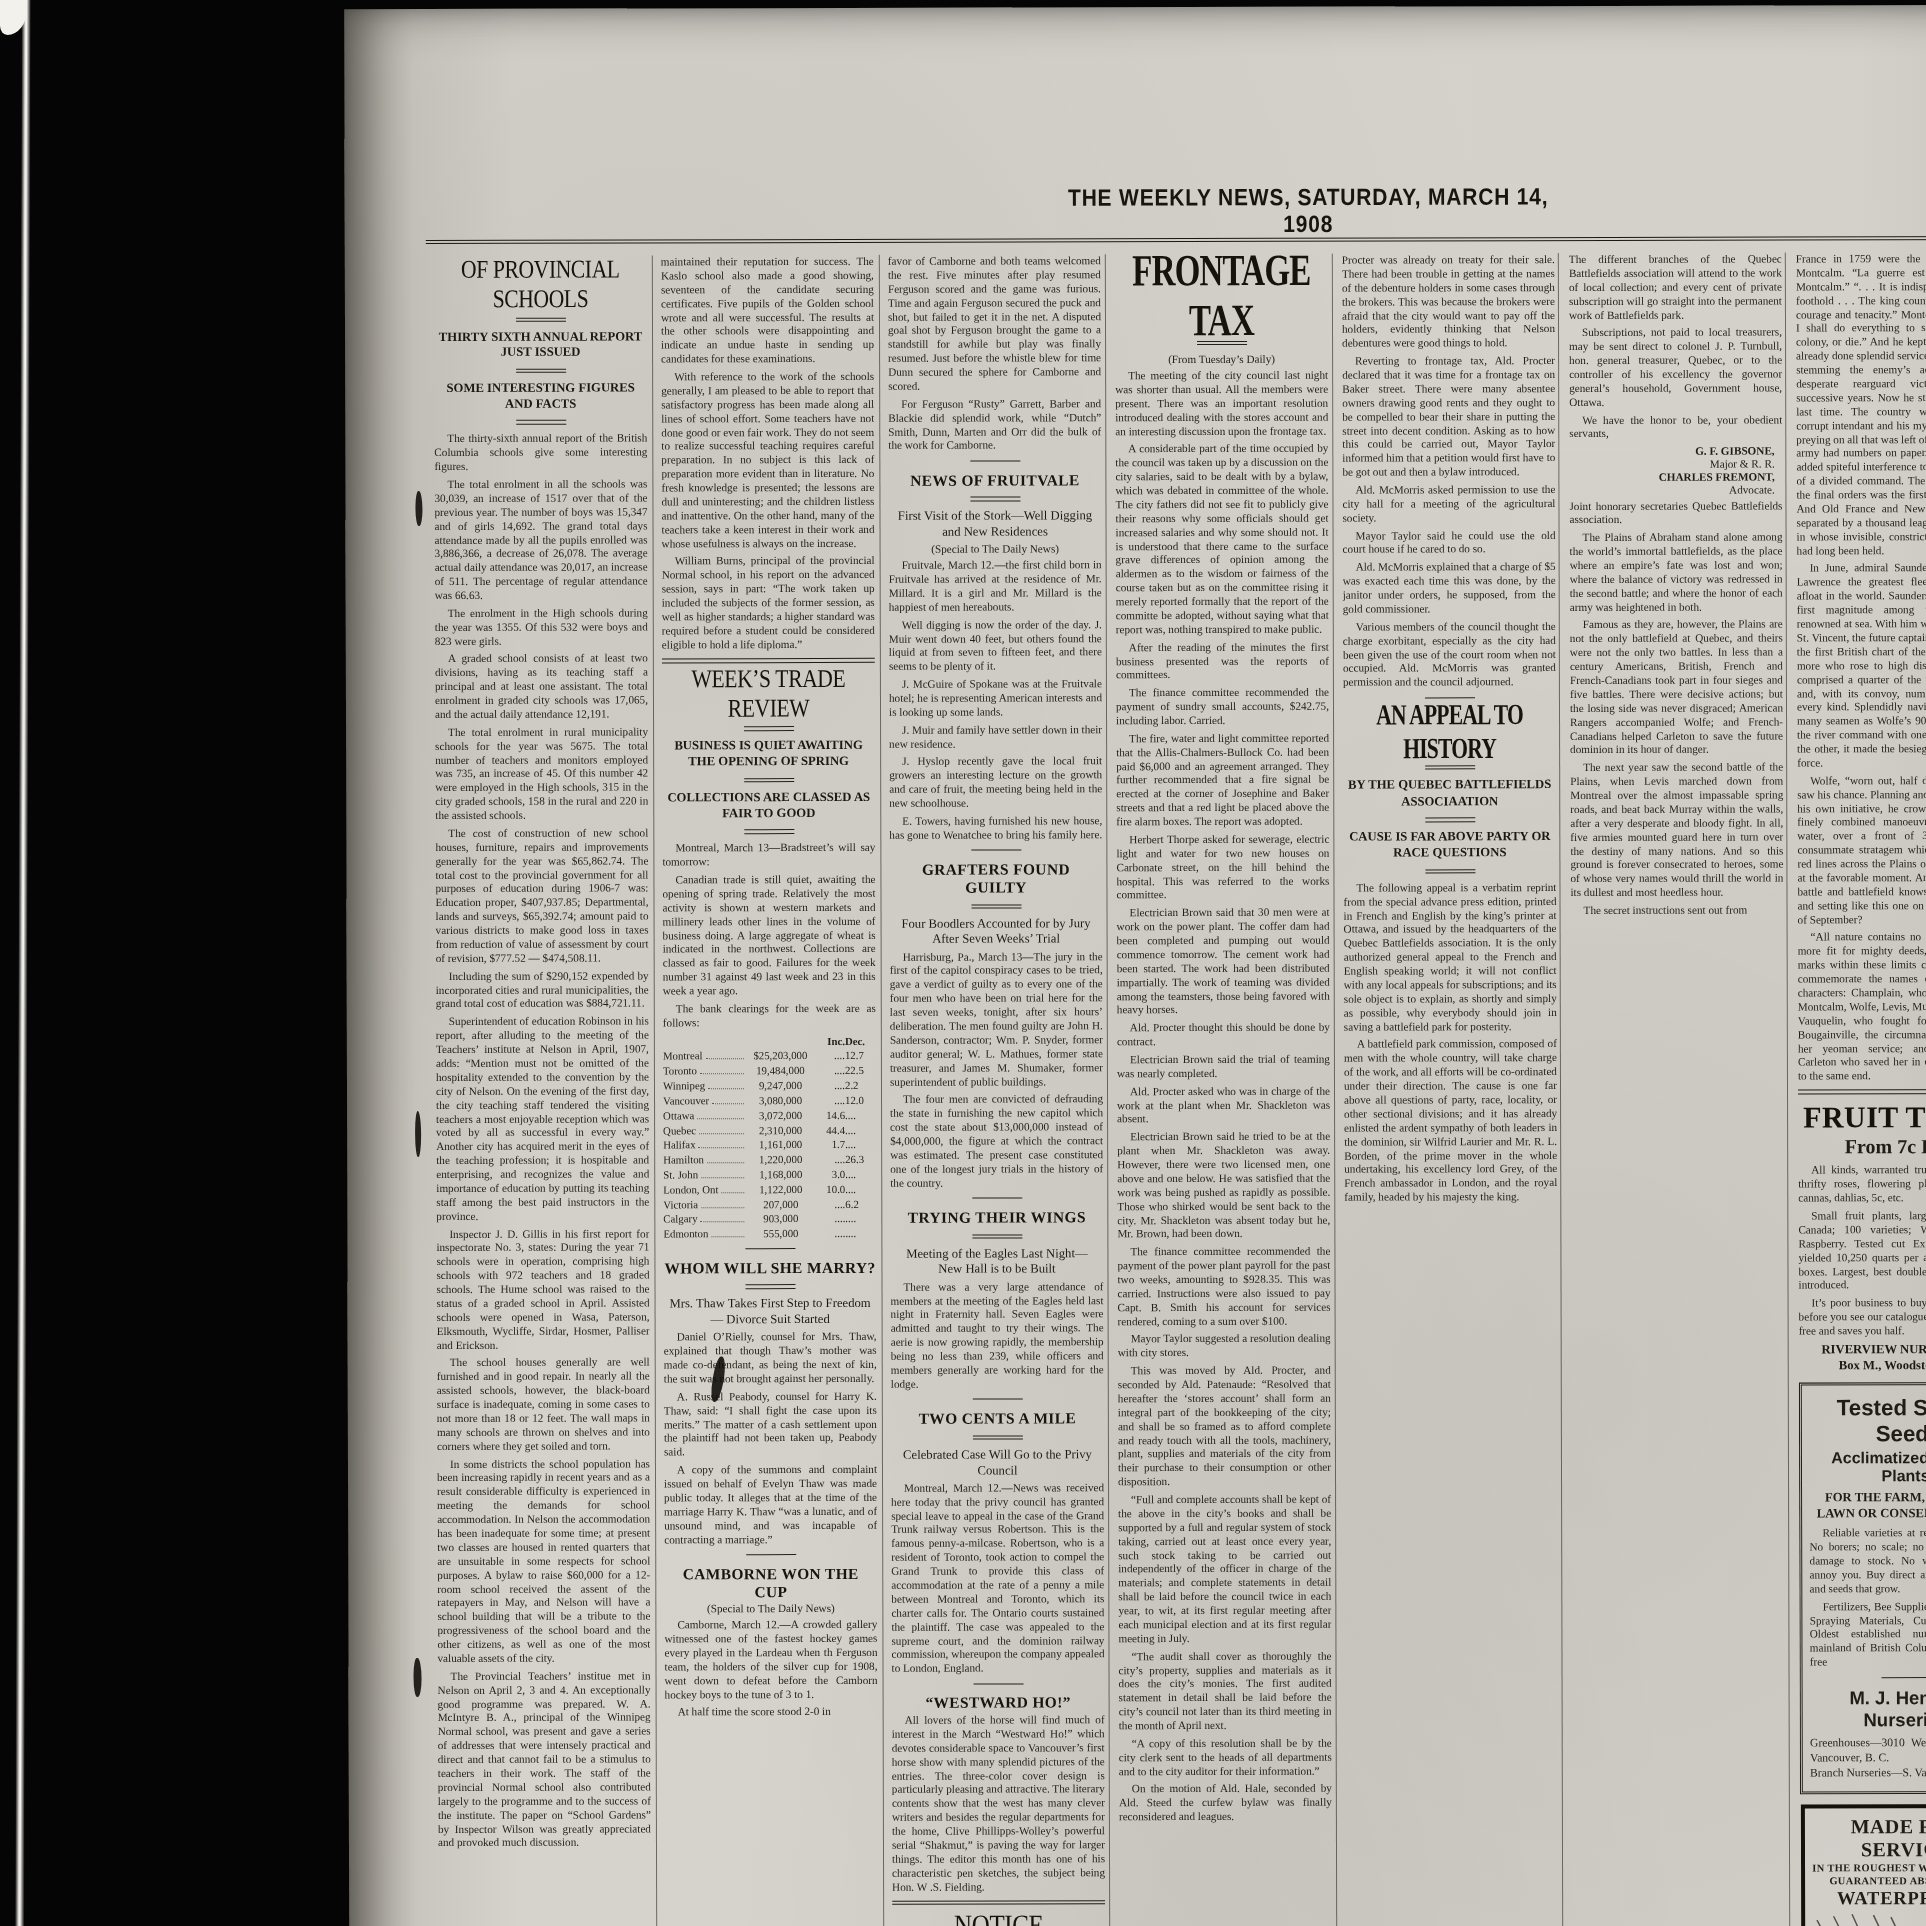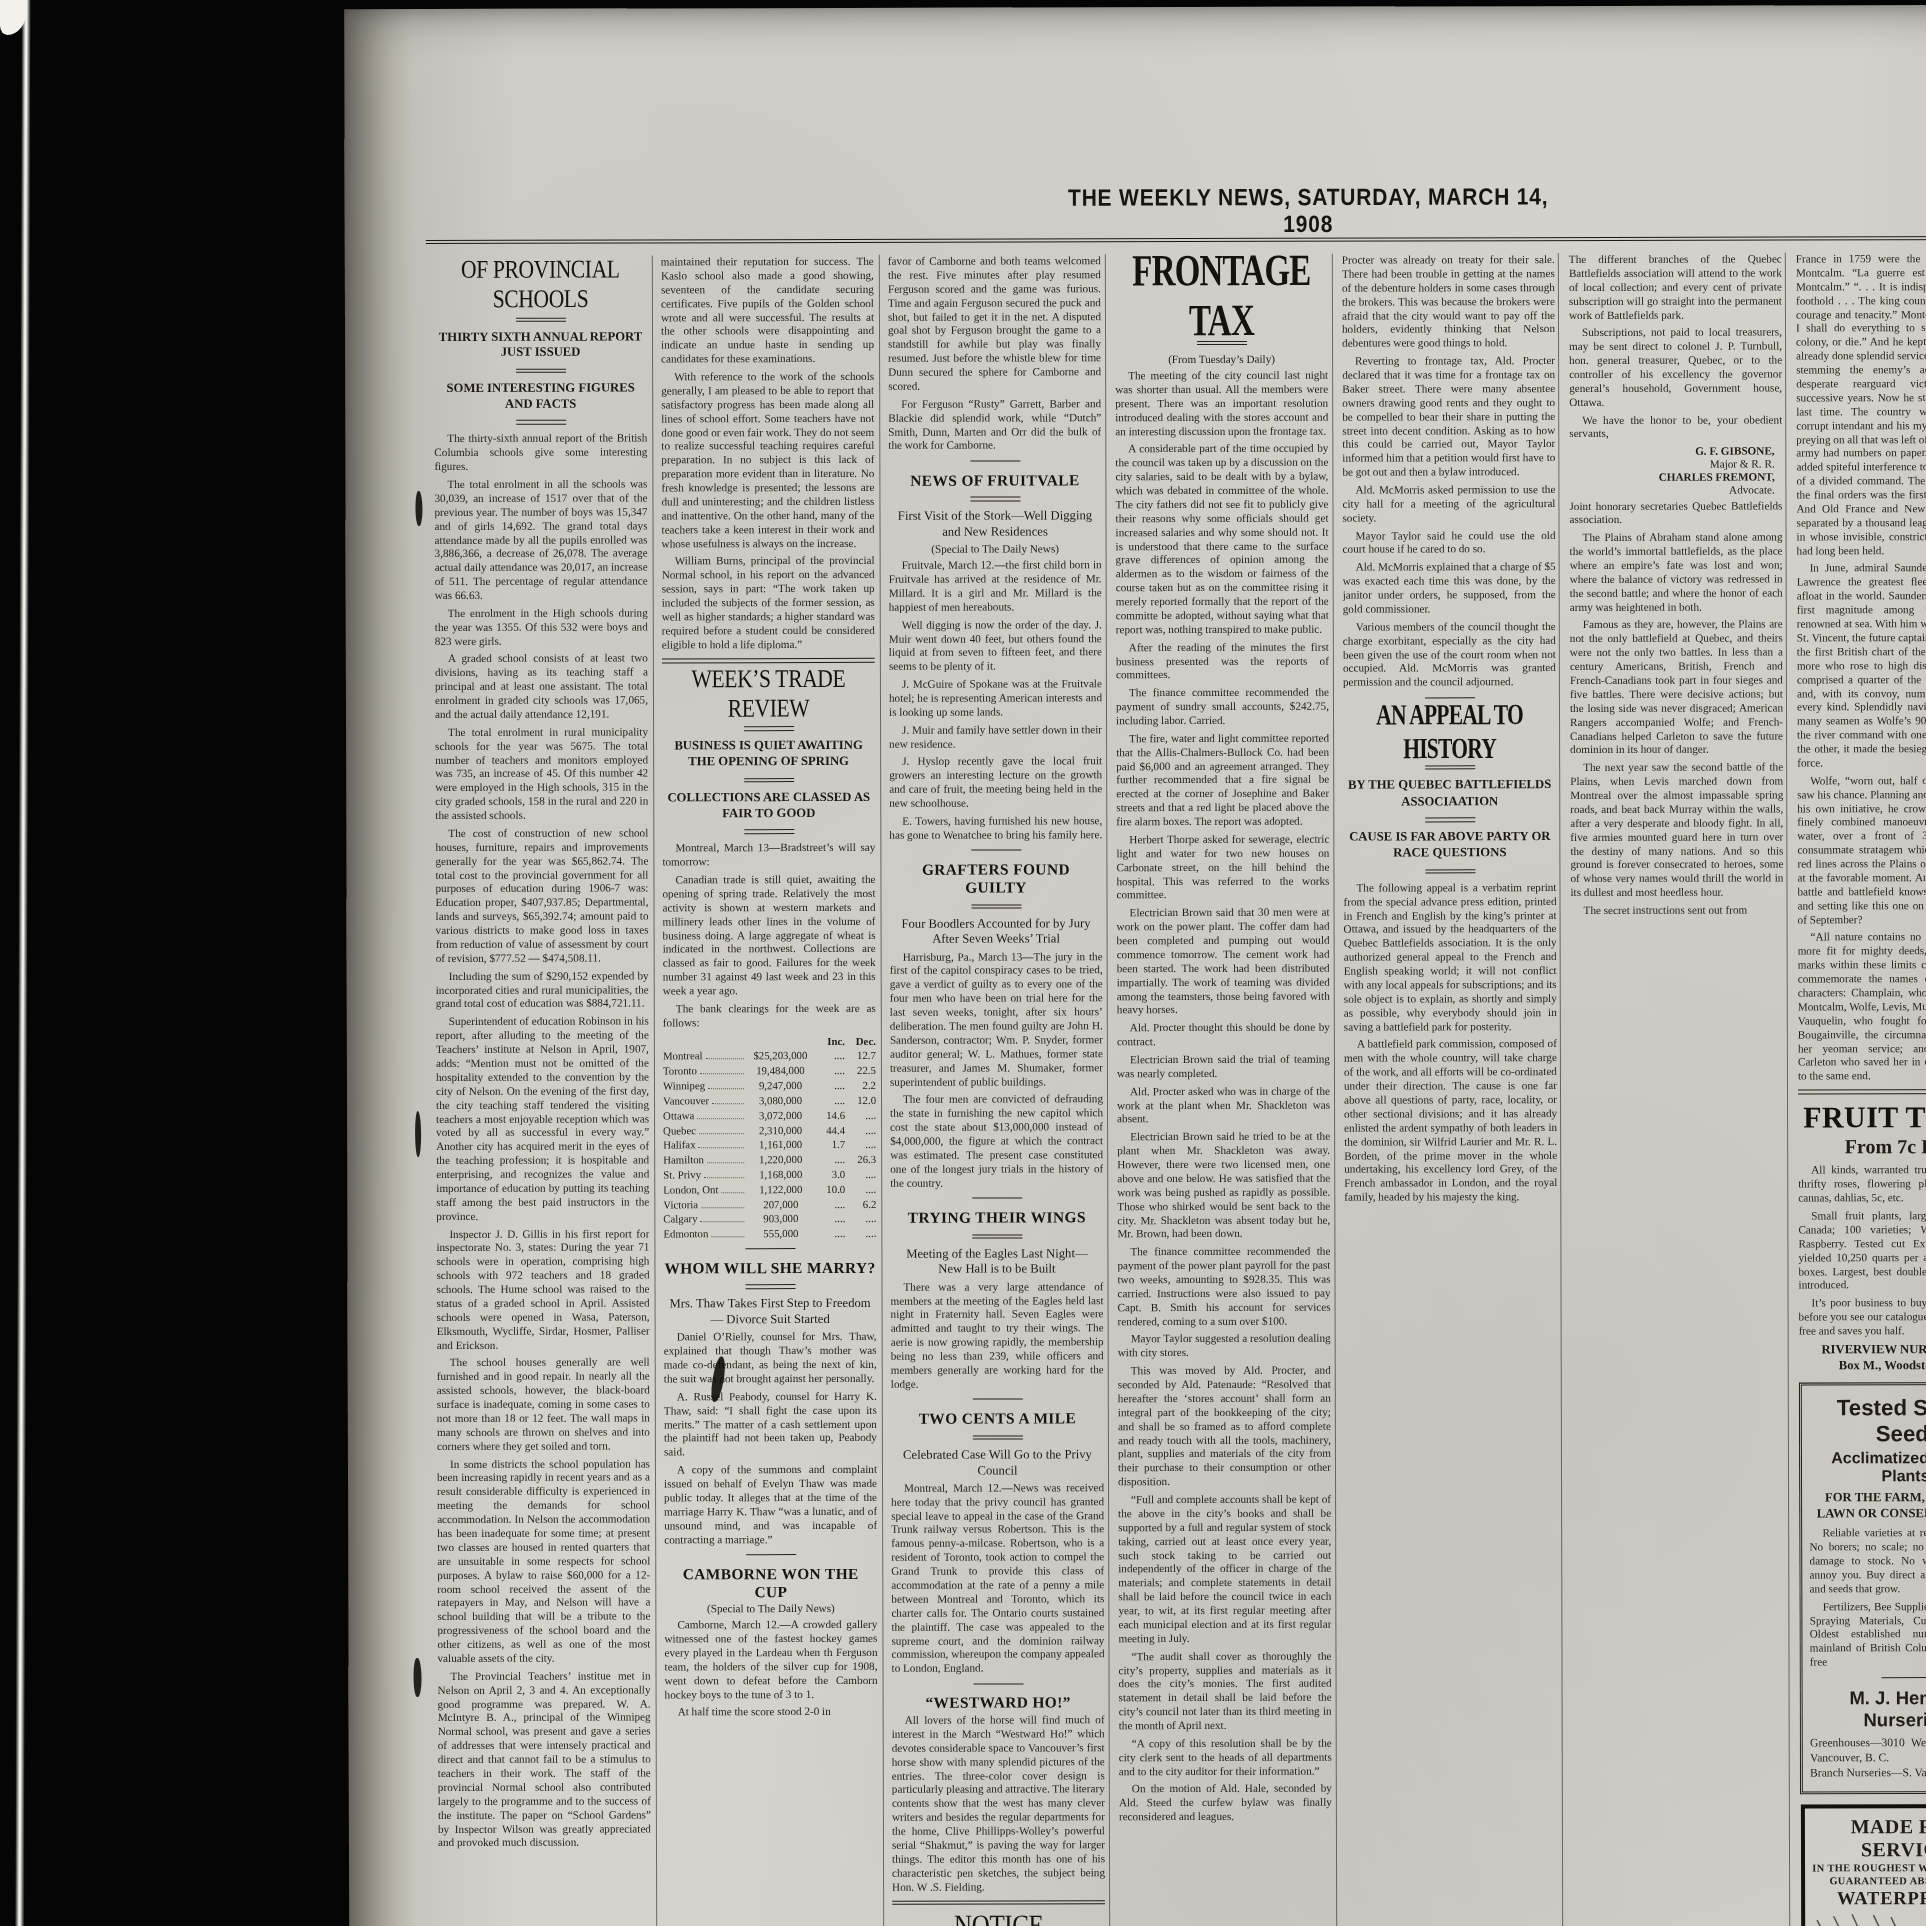--- a/index.html
+++ b/index.html
@@ -36,21 +36,21 @@
   .dateline{font-size:11.2px;text-align:center;margin:1.5px 0 3.9px;}
   .rule-short{width:50px;height:1.9px;border-top:1.5px solid #241f19;margin:7.7px auto;}
   .rule-short.dbl{border-bottom:1.2px solid #241f19;height:2.3px;}
   .rule-full{height:2.7px;border-top:1.5px solid #1e1a14;border-bottom:0.8px solid #1e1a14;margin:6.2px 0;}
   
   .clr-row{display:flex;align-items:baseline;font-size:10.8px;line-height:1.3;margin:0.8px 0;}
   .clr-city{white-space:nowrap;}
   .leader{flex:1;border-bottom:1.2px dotted rgba(35,28,22,.65);margin:0 3.1px 2.3px;}
   .clr-amt{width:67px;text-align:center;white-space:nowrap;}
   .clr-inc{width:31px;text-align:right;}
-  .clr-dec{width:31px;text-align:right;font-family:Liberation Serif, serif;}
+  .clr-dec{width:31px;text-align:left;font-family:Liberation Serif, serif;}
   .clr-head{font-weight:700;}
   .sig{font-size:11.2px;text-align:right;margin:0.8px 7.7px 0.8px 0;font-weight:700;}
   .sig.norm{font-weight:400;}
   
   .ad-title{font-weight:700;text-align:center;font-size:30px;letter-spacing:0.4px;color:#15110c;margin:3.1px 0 0;}
   .ad-sub{font-weight:700;text-align:center;font-size:20px;margin:0.8px 0 5.4px;}
   .boxed{border:1.2px solid #231e18;box-shadow:0 0 0 0.8px #d4d1ca,0 0 0 1.9px #231e18;margin:10px 2.3px;padding:10px 7px;}
   .seed-title{font-family:"Liberation Sans",sans-serif;font-weight:700;font-size:22.3px;text-align:center;margin:0 0 2.3px;}
   .seed-sub{font-family:"Liberation Sans",sans-serif;font-weight:700;font-size:16px;text-align:center;margin:0 0 3.9px;}
   .seed-caps{font-weight:700;font-size:12.7px;text-align:center;line-height:1.3;margin:0 0 4.6px;}
@@ -180,21 +180,21 @@
             <span class="clr-dec">....</span>
           </div>
         <div class="clr-row">
             <span class="clr-city">Hamilton</span>
             <span class="leader"></span>
             <span class="clr-amt">1,220,000</span>
             <span class="clr-inc">....</span>
             <span class="clr-dec">26.3</span>
           </div>
         <div class="clr-row">
-            <span class="clr-city">St. Privy</span>
+            <span class="clr-city">St. John</span>
             <span class="leader"></span>
             <span class="clr-amt">1,168,000</span>
             <span class="clr-inc">3.0</span>
             <span class="clr-dec">....</span>
           </div>
         <div class="clr-row">
             <span class="clr-city">London, Ont</span>
             <span class="leader"></span>
             <span class="clr-amt">1,122,000</span>
             <span class="clr-inc">10.0</span>

